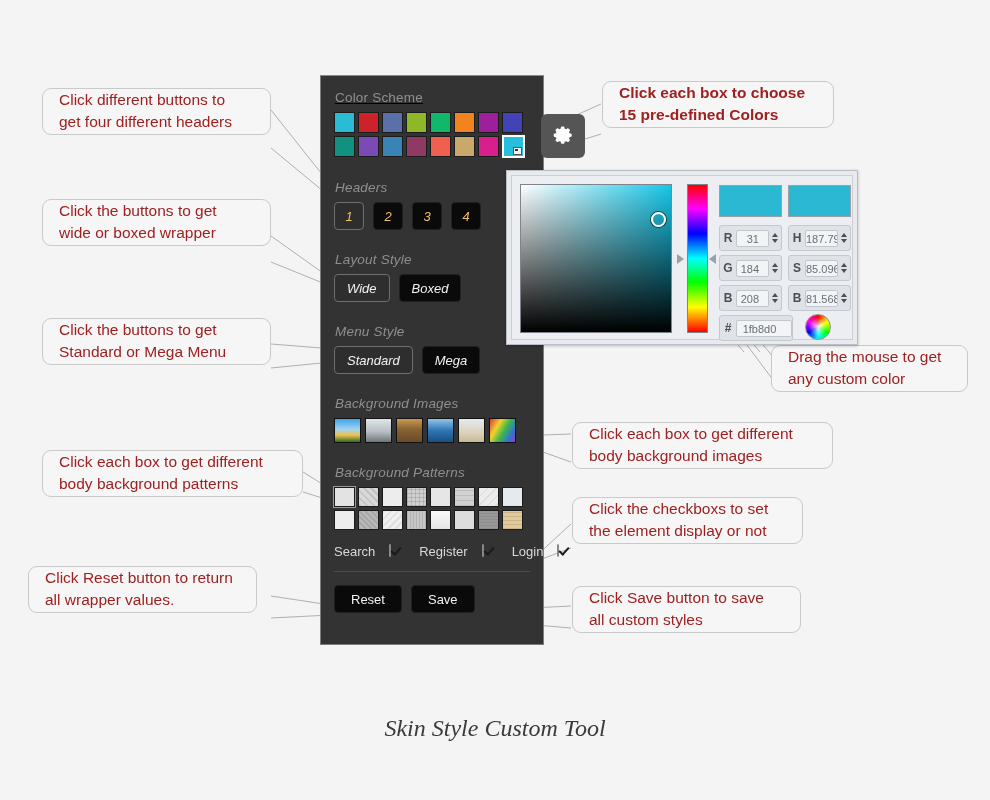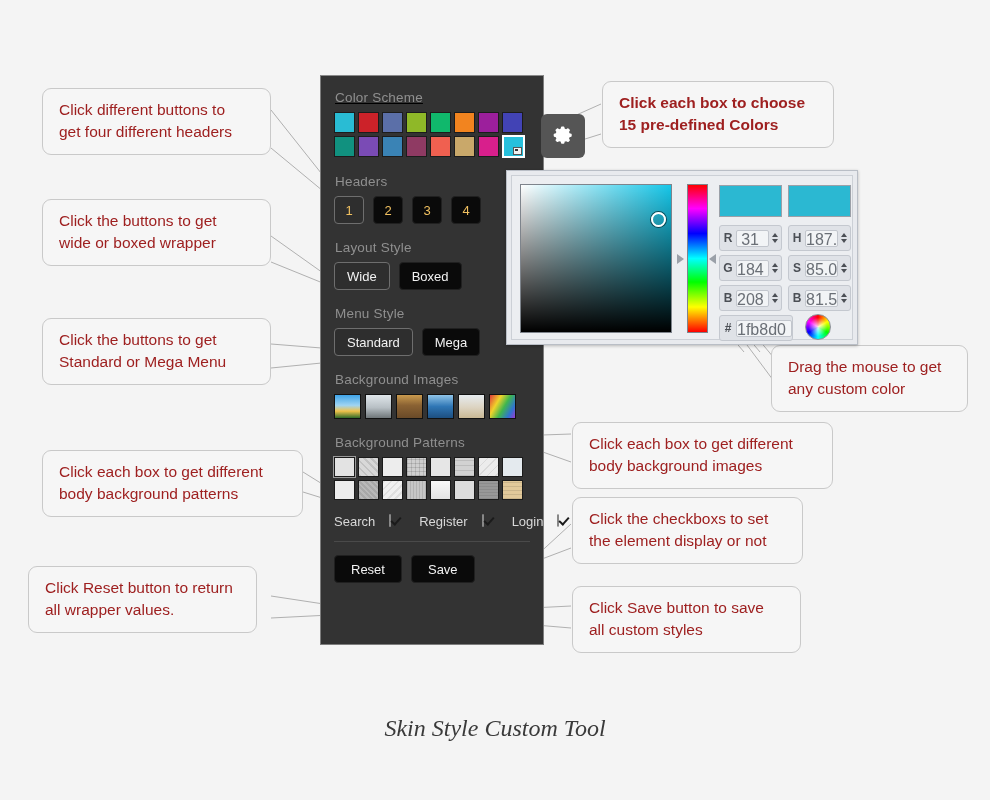--- a/index.html
+++ b/index.html
@@ -20,21 +20,21 @@
     background:#333333;
     border:1px solid #7d7d7d;
     border-top-color:#8a8a8a;
     box-sizing:border-box;
     z-index:10;
   }
   .sec-label{
     color:#8f8f8f;font-size:13.5px;letter-spacing:.2px;
     margin:0 0 7px 14px;
   }
-  .group{margin-top:16px;}
+  .group{margin-top:22px;font-style:italic;}
 
   
   .sw-row{margin-left:13px;display:flex;gap:3px;}
   .sw{width:21px;height:21px;border:1px solid #1c1c1c;box-sizing:border-box;}
   .sw.custom{
     width:23px;height:23px;border:2px solid #ffffff;background:#27c0dc;
     position:relative;margin-top:-1px;
   }
   .sw.custom .mini{
     position:absolute;right:1px;bottom:1px;width:7px;height:6px;
@@ -127,21 +127,21 @@
   #prev-new{left:207px;}
   #prev-old{left:276px;}
   .field{
     position:absolute;width:63px;height:26px;
     background:#dfe2e7;border:1px solid #c4c8cf;border-radius:3px;
     box-sizing:border-box;display:flex;align-items:center;
   }
   .field .lbl{width:16px;text-align:center;color:#4b4f55;font-size:12px;font-weight:bold;}
   .field .inp{
     flex:1;height:17px;background:#f2f4f6;border:1px solid #c2c6cd;border-radius:2px;
-    font-size:16px;color:#6a6f76;text-align:right;padding-right:9px;line-height:17px;
+    font-size:11px;color:#6a6f76;text-align:right;padding-right:9px;line-height:17px;
     overflow:hidden;box-sizing:border-box;
   }
   .field .spin{
     width:9px;margin-left:1px;margin-right:2px;display:flex;flex-direction:column;
     align-items:center;justify-content:center;gap:2px;color:#4b4f55;
   }
   .field .spin i{display:block;width:0;height:0;border-left:3px solid transparent;border-right:3px solid transparent;}
   .field .spin i.up{border-bottom:4px solid #4b4f55;}
   .field .spin i.dn{border-top:4px solid #4b4f55;}
   #f-r{left:207px;top:49px;} #f-g{left:207px;top:79px;} #f-b{left:207px;top:109px;}
@@ -152,21 +152,21 @@
     border:1px solid #8d9298;box-sizing:border-box;
     background:
       radial-gradient(circle at 50% 50%, rgba(255,255,255,.85) 0%, rgba(255,255,255,0) 55%),
       conic-gradient(#ff0000,#ffff00,#00ff00,#00ffff,#0000ff,#ff00ff,#ff0000);
   }
 
   
   .callout{
     background:#f6f6f6;border:1px solid #c9c9c9;border-radius:9px;
     color:#9e2020;font-size:15.5px;line-height:1.45;
-    padding:10px 16px;box-sizing:border-box;z-index:15;
+    padding:0 16px;box-sizing:border-box;z-index:15;
   }
   .callout div{white-space:nowrap;}
 
   
   #title{
     left:0;top:715px;width:990px;text-align:center;
     font-family:"Liberation Serif", serif;font-style:italic;
     font-size:24px;color:#3a3a3a;z-index:6;
   }
 </style>

